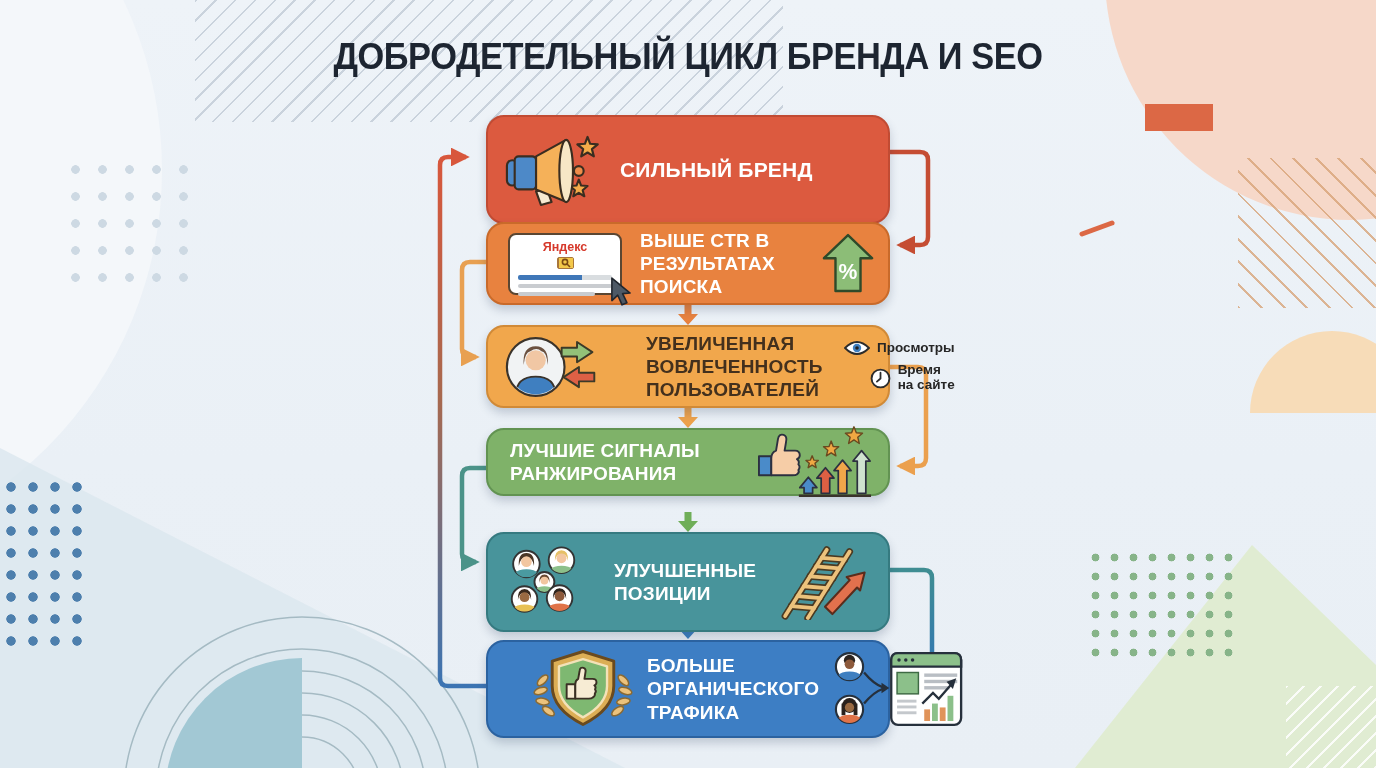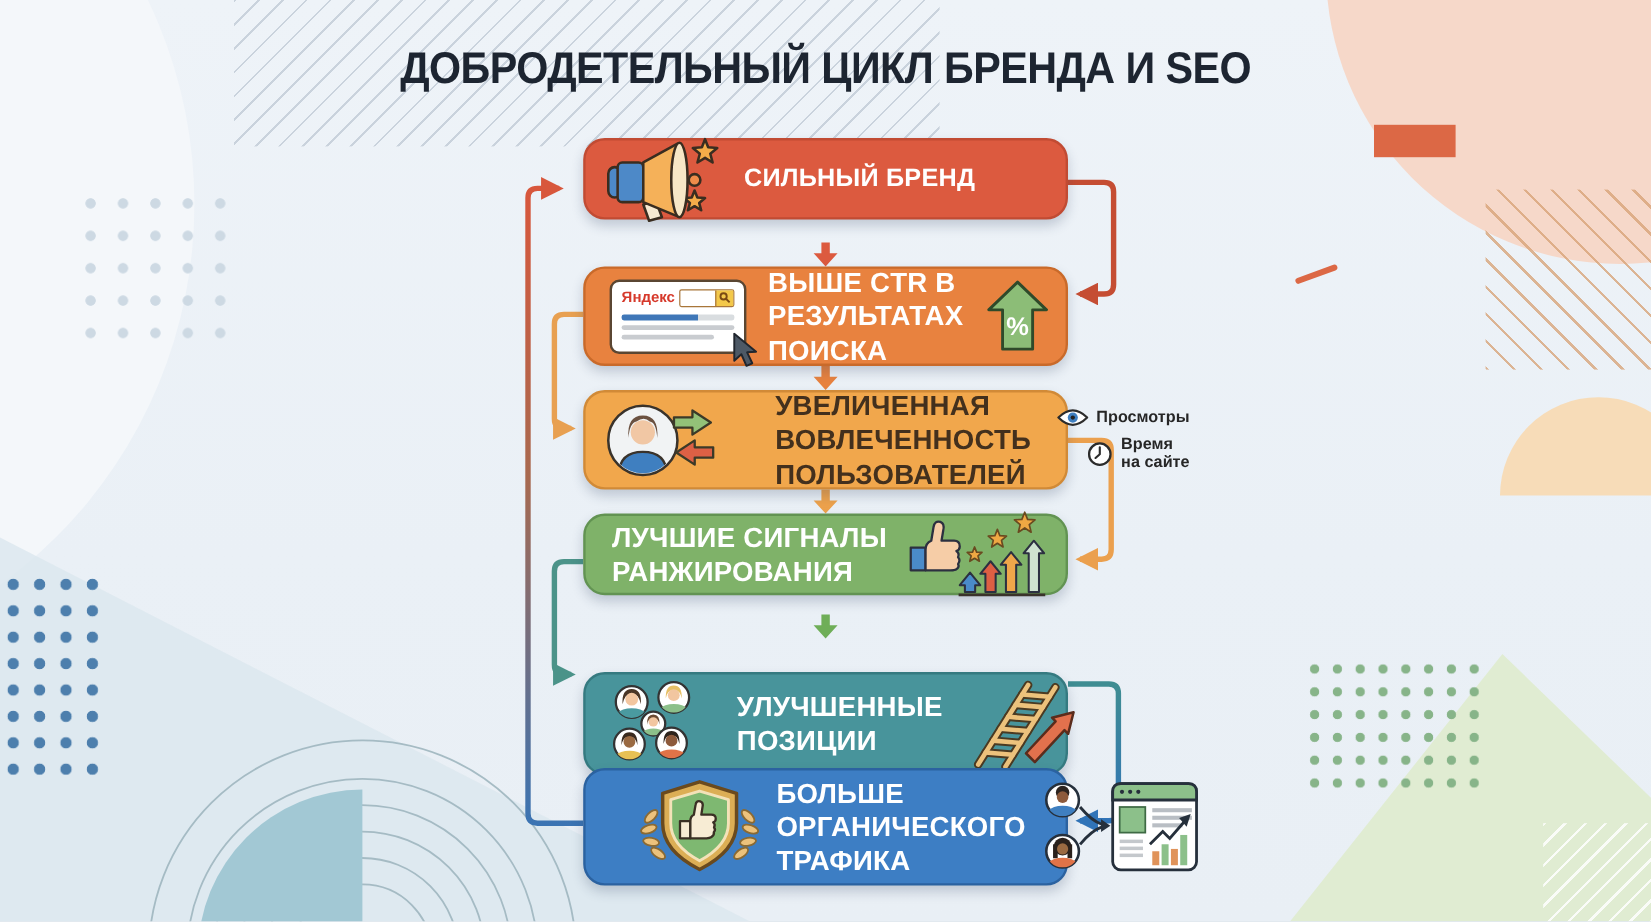--- a/index.html
+++ b/index.html
@@ -28,41 +28,41 @@
 
   
   .title{position:absolute;top:36px;left:0;width:100%;text-align:center;
     font-size:37px;font-weight:800;color:#1d2531;letter-spacing:-.5px;
     transform:scaleX(.93);white-space:nowrap;}
 
   
   .step{position:absolute;left:486px;width:404px;border-radius:18px;
     display:flex;align-items:center;gap:14px;padding:0 14px 0 16px;box-sizing:border-box;
     box-shadow:0 5px 10px rgba(40,60,90,.22);}
-  .s1{top:115px;height:68px;background:#dc5a3f;border:2px solid #c14b33;}
+  .s1{top:115px;height:109px;background:#dc5a3f;border:2px solid #c14b33;}
   .s2{top:222px;height:83px;background:#e8823f;border:2px solid #c96a2a;}
   .s3{top:325px;height:83px;background:#f1a74c;border:2px solid #d18a37;}
   .s4{top:428px;height:68px;background:#7fb269;border:2px solid #629352;}
-  .s5{top:560px;height:86px;background:#48949b;border:2px solid #357a80;justify-content:space-between;}
+  .s5{top:532px;height:100px;background:#48949b;border:2px solid #357a80;justify-content:space-between;}
   .s6{top:640px;height:98px;background:#3d7ec4;border:2px solid #2b62a0;padding-left:45px;}
-  .step-label{flex:1;color:#fff;font-weight:700;font-size:23px;line-height:1.22;
+  .step-label{flex:1;color:#fff;font-weight:700;font-size:19px;line-height:1.22;
     letter-spacing:.2px;white-space:pre-line;}
   .s1 .step-label{font-size:21px;}
   .s3 .step-label{color:#43301d;margin-left:30px;}
   .icon-cell{flex:0 0 auto;display:flex;align-items:center;justify-content:center;}
 
   
   .metrics{flex:0 0 118px;display:flex;flex-direction:column;gap:7px;align-items:flex-end;}
   .metric{display:flex;align-items:center;gap:7px;}
   .metric-label{color:#262626;font-weight:700;font-size:13.5px;line-height:1.08;white-space:pre-line;}
 
   
   .serp-card{position:relative;width:114px;height:62px;background:#fff;
     border:2px solid #5a4632;border-radius:8px;padding:6px 8px;box-sizing:border-box;}
-  .serp-row{display:flex;align-items:center;gap:4px;}
+  .serp-row{display:flex;align-items:center;gap:4px;flex-direction:column;}
   .serp-brand{color:#d6392b;font-weight:700;font-size:12.5px;line-height:1;}
   .serp-input{flex:1;height:13px;border:1.6px solid #a8763a;border-radius:2px;
     display:flex;justify-content:flex-end;background:#fff;}
   .serp-btn{width:14px;background:#f3c84a;border-left:1.6px solid #a8763a;
     display:flex;align-items:center;justify-content:center;}
   .serp-line-blue{margin-top:6px;height:5px;border-radius:2px;
     background:linear-gradient(90deg,#3f77b8 0 68%,#d9dde0 68%);}
   .serp-line{margin-top:4px;height:4px;border-radius:2px;background:#c9ccd0;}
   .serp-line.short{width:82%;}
   .serp-cursor{position:absolute;right:-14px;bottom:-14px;}

